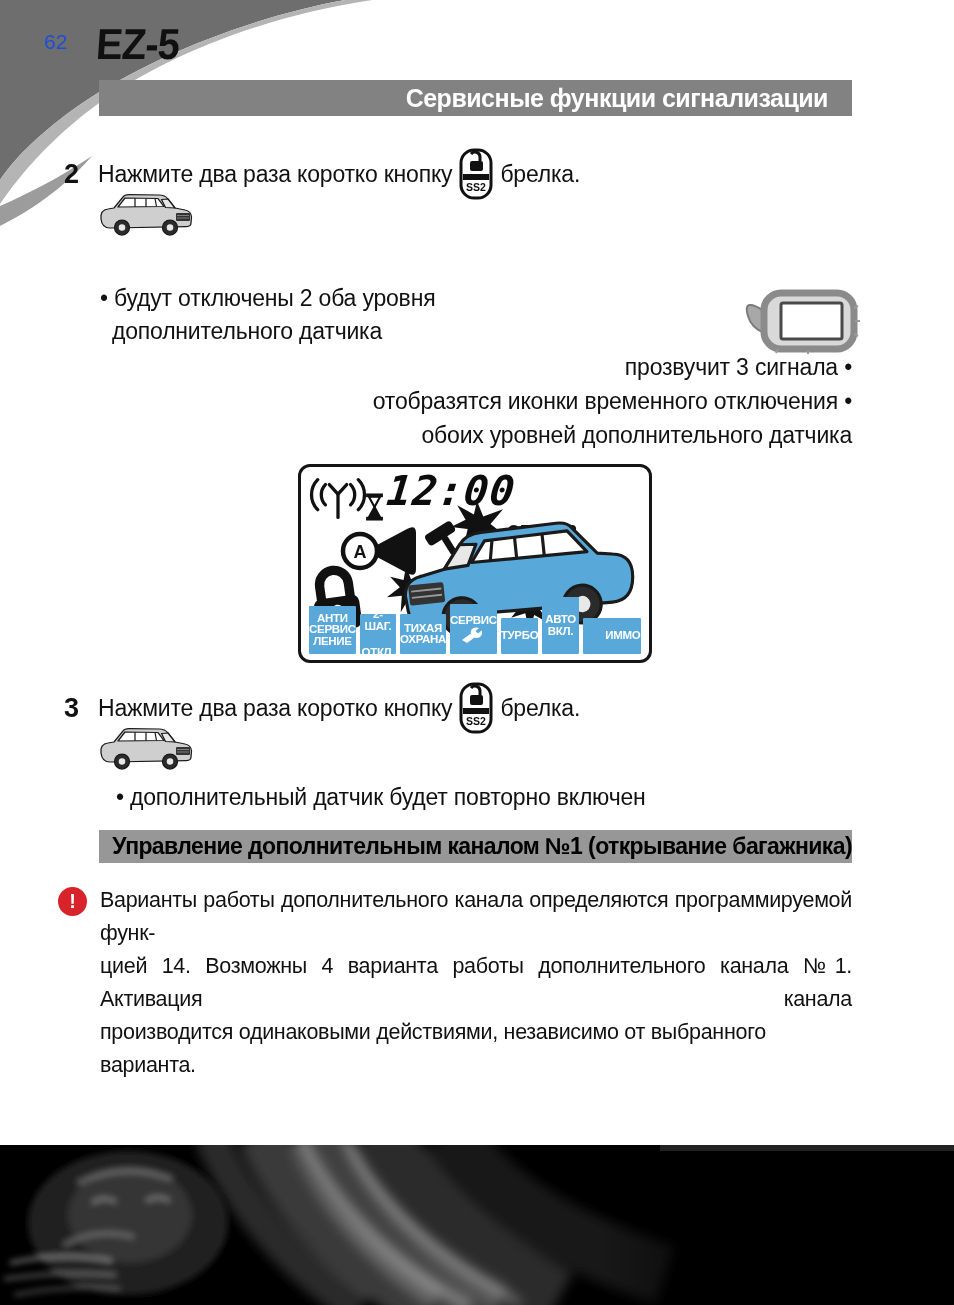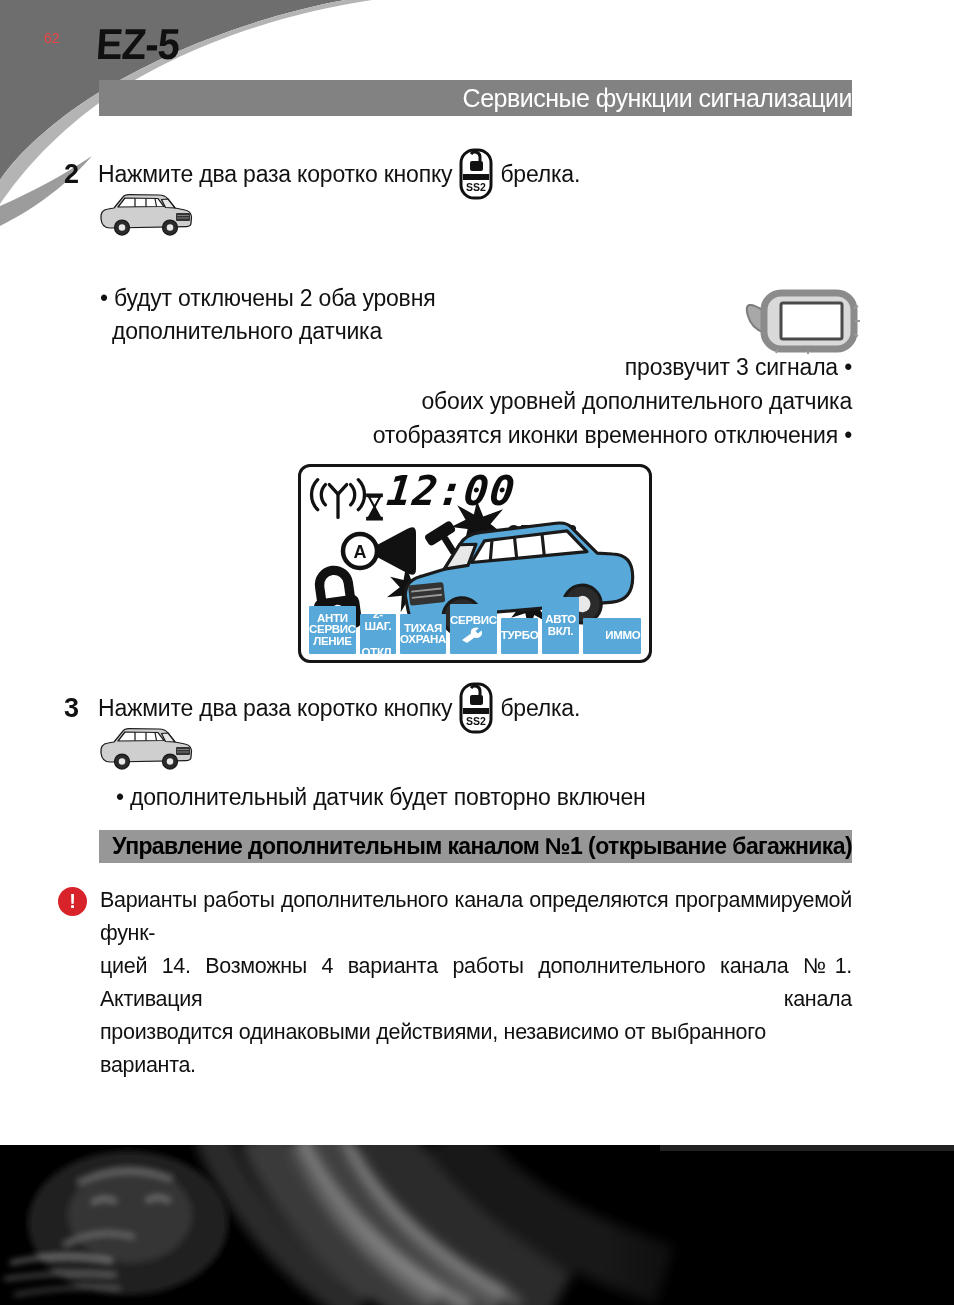--- a/index.html
+++ b/index.html
@@ -1,28 +1,28 @@
 <!DOCTYPE html>
 <html><head>
 <meta charset="utf-8">
 <style>
   html,body{margin:0;padding:0;background:#fff;}
   .page{position:relative;width:954px;height:1305px;background:#fff;overflow:hidden;
         font-family:"Liberation Sans","DejaVu Sans",sans-serif;color:#111;}
   .abs{position:absolute;}
   
   .swoosh{position:absolute;left:0;top:0;}
-  .pagenum{position:absolute;left:44px;top:30px;font-size:14px;color:#ef4444;}
+  .pagenum{position:absolute;left:44px;top:30px;font-size:21px;color:#1d4ed8;}
   .logo{position:absolute;left:98px;top:20px;font-size:40px;font-weight:900;color:#101010;
         letter-spacing:-1px;transform:skewX(-4deg) scaleY(1.08);transform-origin:left top;}
   
   .bar{position:absolute;left:99px;width:753px;}
   .bar1{top:80px;height:36px;background:#828282;}
-  .bar1 span{display:block;line-height:36px;text-align:right;color:#fff;
-             font-size:25px;font-weight:normal;letter-spacing:-0.5px;}
+  .bar1 span{display:block;line-height:36px;text-align:right;padding-right:24px;color:#fff;
+             font-size:25px;font-weight:bold;letter-spacing:-0.5px;}
   .bar2{top:830px;height:33px;background:#979797;}
   .bar2 span{display:block;line-height:33px;text-align:right;color:#000000;
              font-size:23px;font-weight:800;letter-spacing:-0.6px;}
   
   .step{position:absolute;left:64px;height:56px;display:flex;align-items:center;}
   .step-num{font-size:27px;font-weight:800;width:34px;}
   .step-text{font-size:23px;letter-spacing:-0.2px;}
   .ss2{margin:0 7px;}
   .bullet{position:absolute;font-size:23px;letter-spacing:-0.2px;}
   .results{position:absolute;right:102px;top:350px;width:640px;text-align:right;
@@ -115,22 +115,22 @@
 
   <svg class="abs" style="left:738px;top:288px" width="122" height="66" viewBox="0 0 122 66">
     <path d="M28,24 Q4,8 10,28 Q14,42 30,46 Z" fill="#a8a8a8" stroke="#7c7c7c" stroke-width="2"></path>
     <rect x="26" y="5" width="90" height="56" rx="17" fill="#d9d9d9" stroke="#8b8b8b" stroke-width="7"></rect>
     <rect x="43" y="15" width="61" height="36" rx="2" fill="#fff" stroke="#4a4a4a" stroke-width="3"></rect>
     <path d="M116,20 l4,-2 M117,33 l5,0 M116,46 l4,2 M40,61 l-2,4 M70,63 l0,4" stroke="#9a9a9a" stroke-width="2"></path>
   </svg>
 
   <div class="results">
     <div>прозвучит 3 сигнала •</div>
+    <div>отобразятся иконки временного отключения •</div>
     <div>обоих уровней дополнительного датчика</div>
-    <div>отобразятся иконки временного отключения •</div>
   </div>
 
   <div class="lcd">
     <svg class="abs" style="left:8px;top:10px" width="58" height="46" viewBox="0 0 60 46">
       <g stroke="#111" stroke-width="3.4" fill="none" stroke-linecap="round">
         <path d="M30,17 V41"></path>
         <path d="M30,17 L21,7 M30,17 L39,7"></path>
         <path d="M17,7 a15,15 0 0 0 0,21"></path>
         <path d="M9,2 a22,22 0 0 0 0,31"></path>
         <path d="M43,7 a15,15 0 0 1 0,21"></path>

